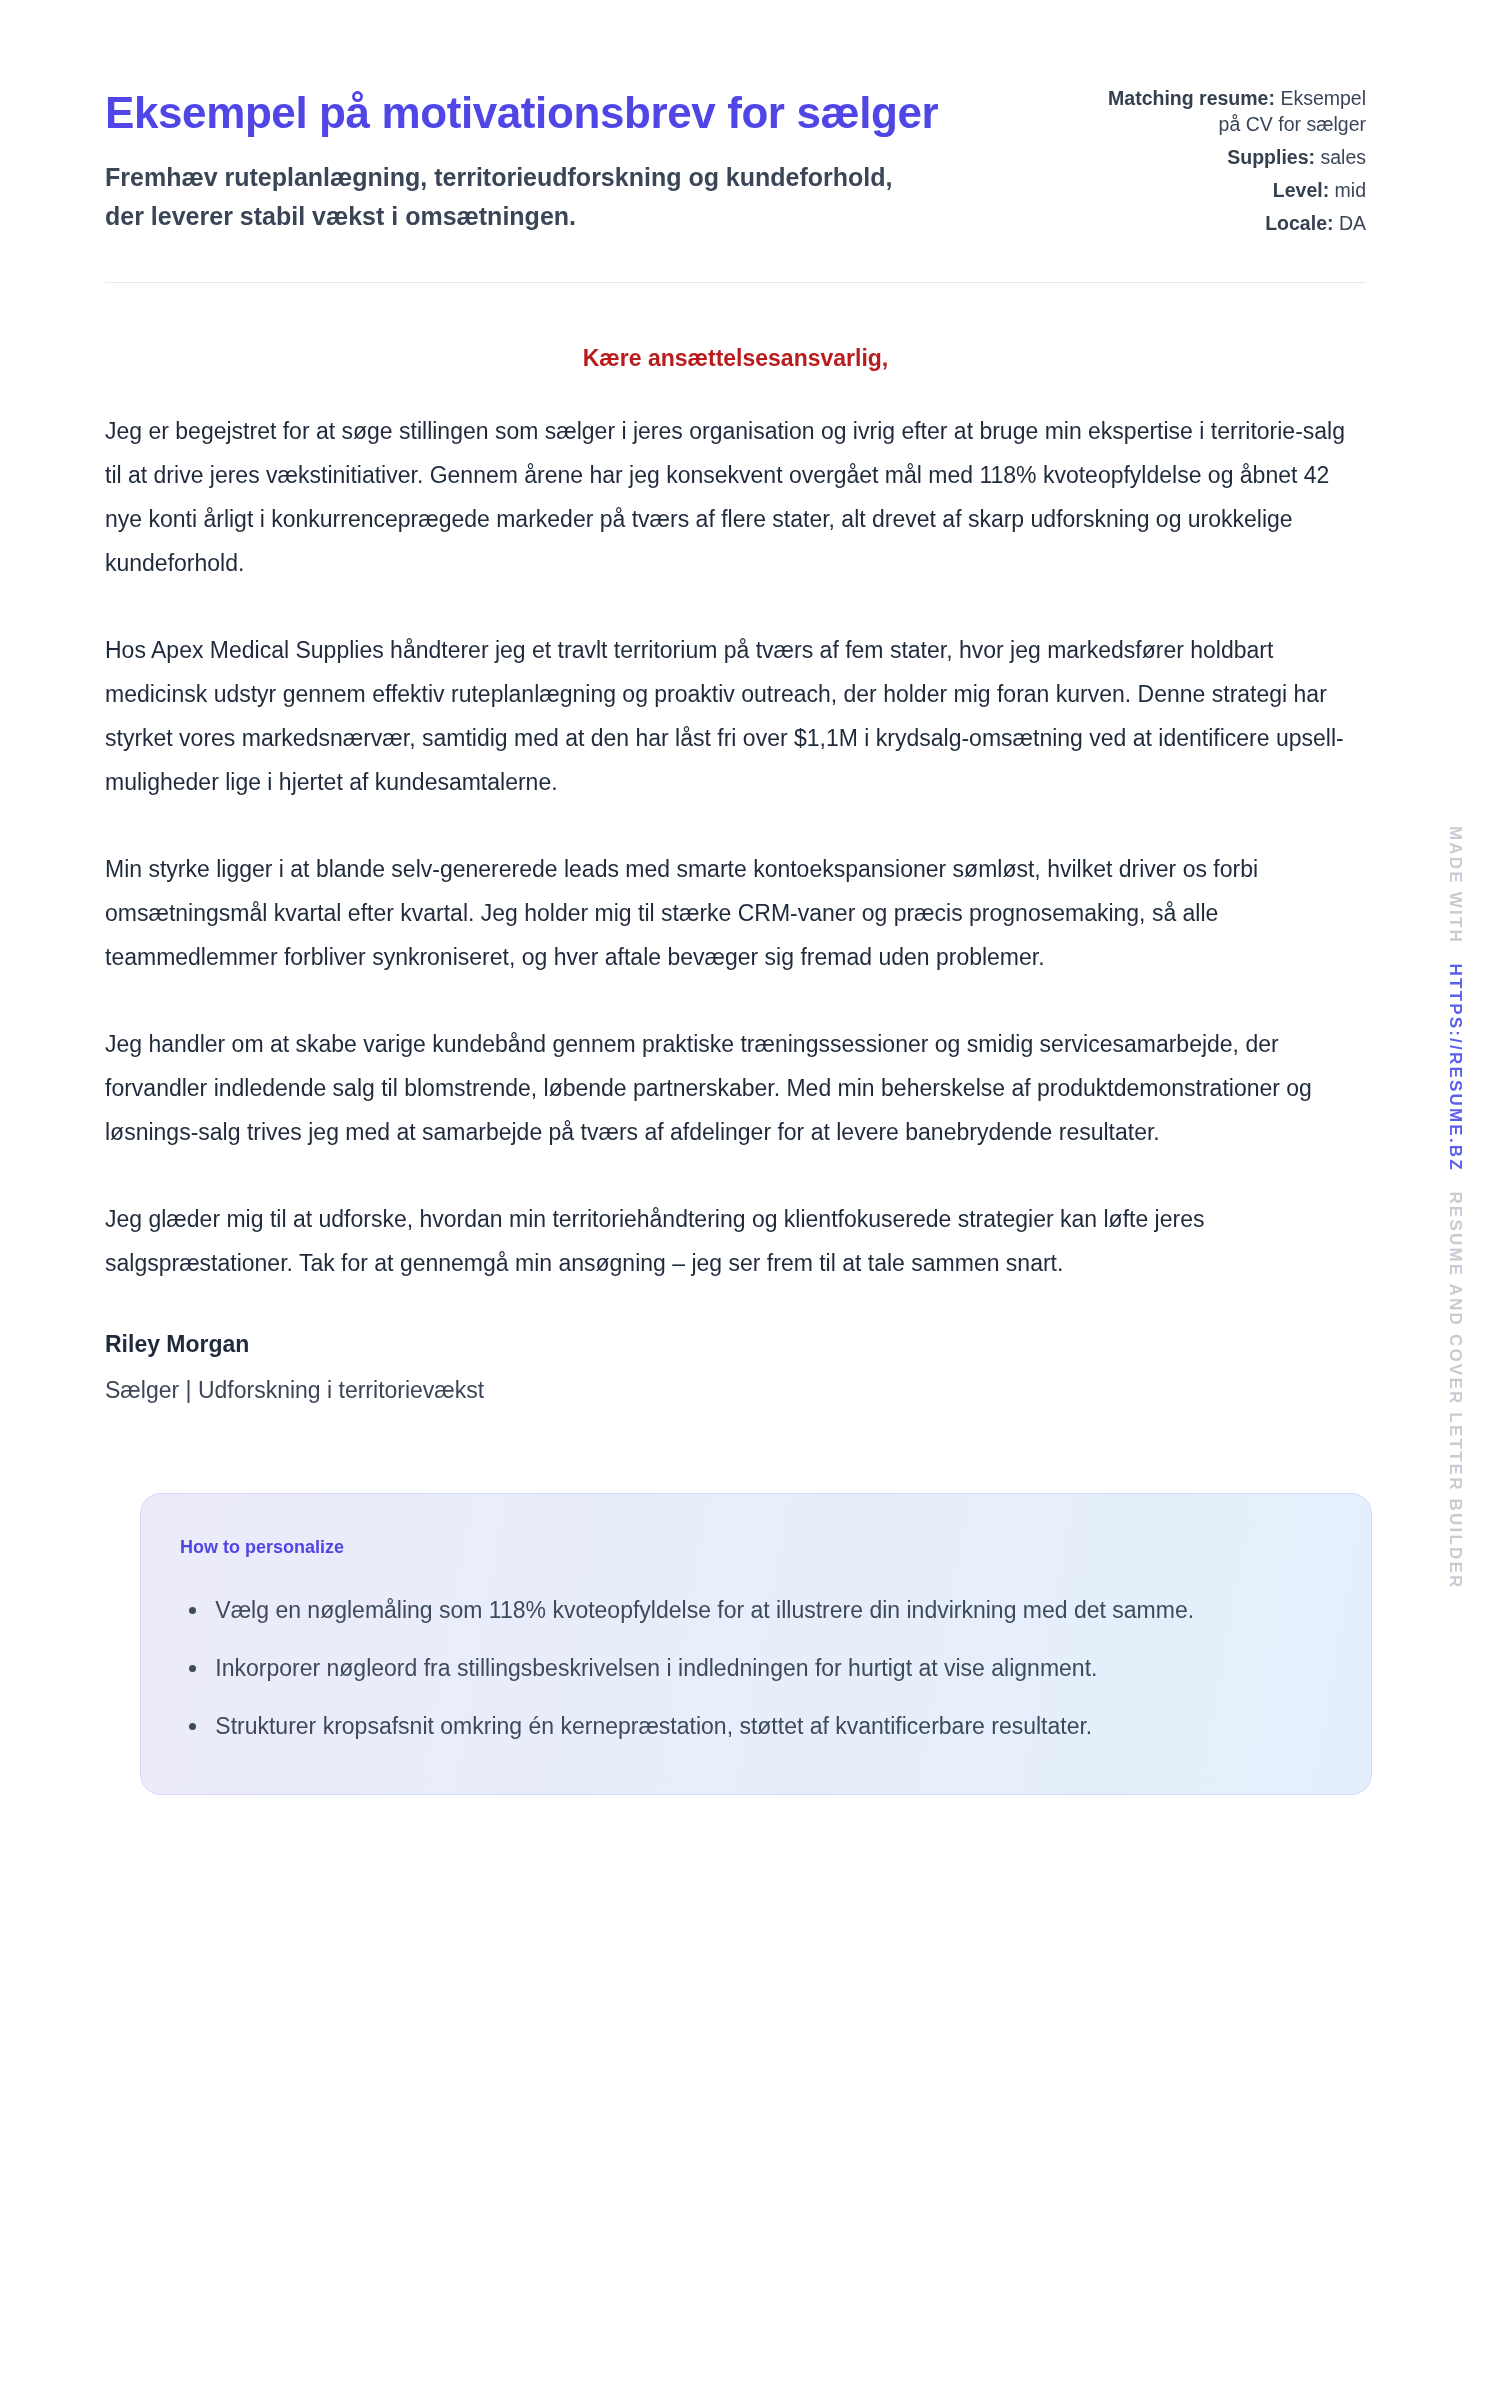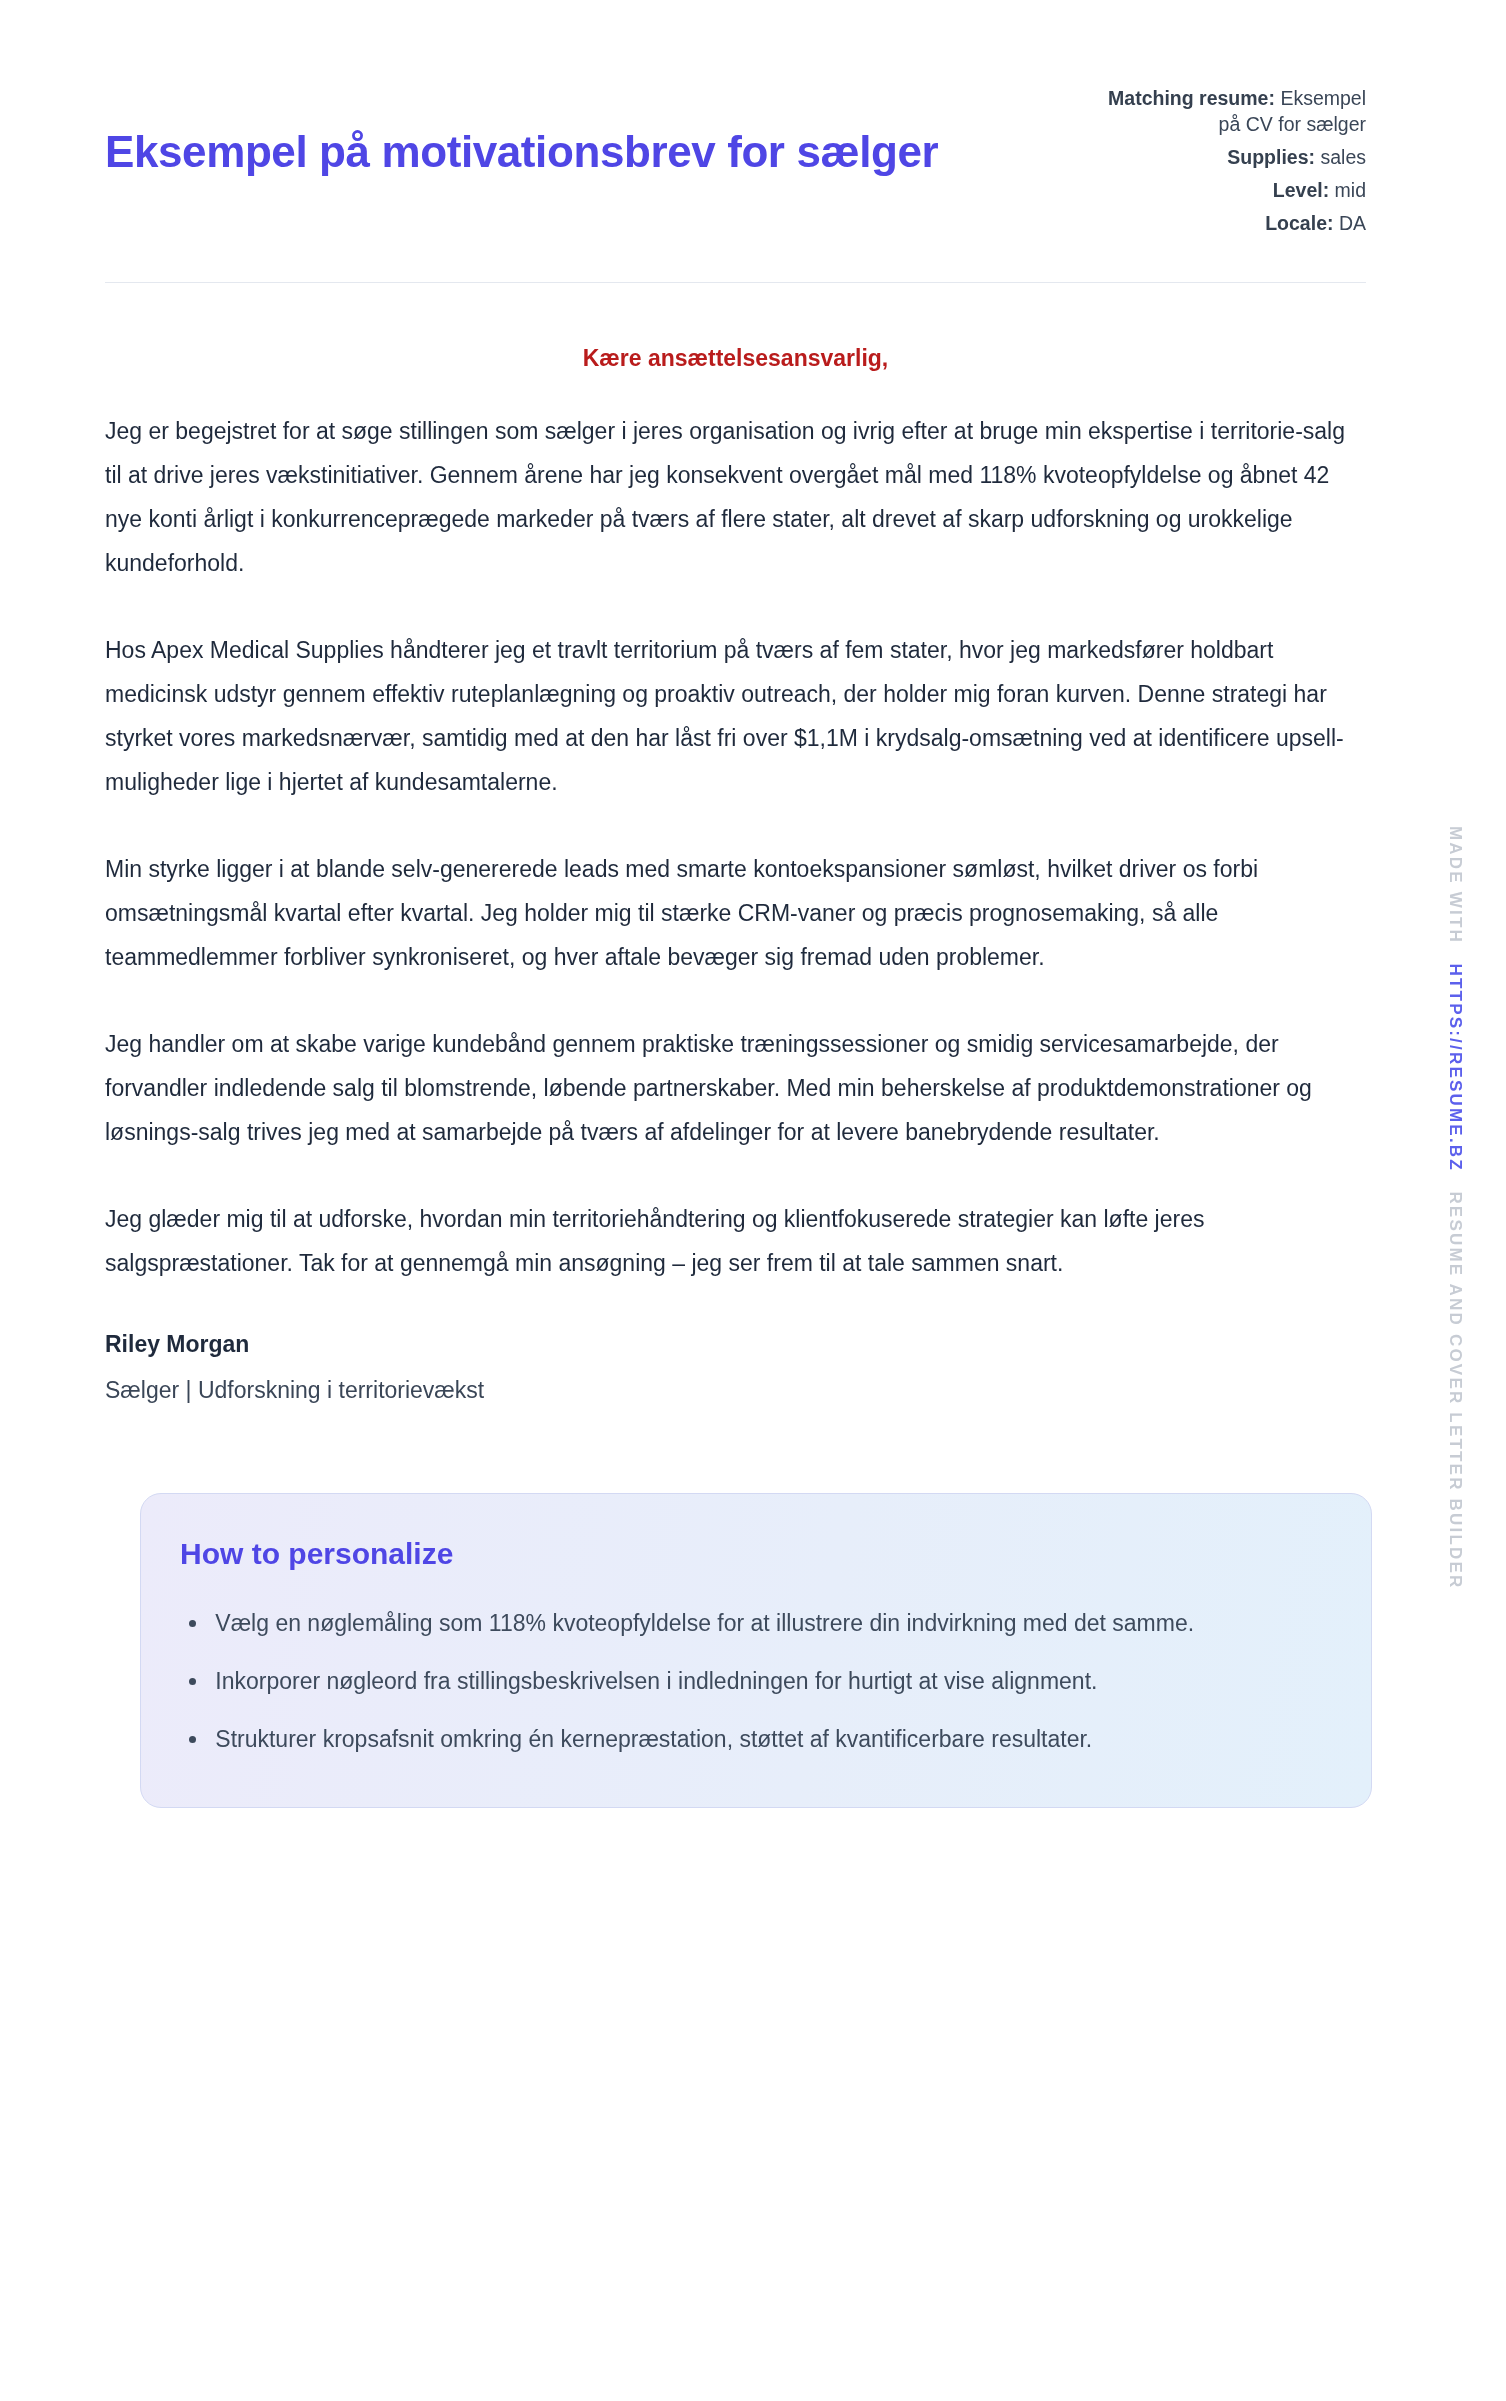--- a/index.html
+++ b/index.html
@@ -110,21 +110,21 @@
   .personalize {
     margin: 89px 0 0 35px;
     width: 1232px;
     border: 1.8px solid #d3d9f3;
     border-radius: 21px;
     background: linear-gradient(100deg, #ecebfa 0%, #e7eefa 55%, #e3f0fb 100%);
     padding: 43px 39px 46px 39px;
   }
   .personalize-heading {
     margin: 0 0 30px 0;
-    font-size: 30px;
+    font-size: 18px;
     font-weight: 700;
     color: #4f46e5;
   }
   .personalize-list {
     margin: 0;
     padding: 0 0 0 30px;
     list-style: disc;
   }
   .personalize-list li {
     font-size: 23px;
@@ -154,20 +154,21 @@
   .watermark .wm-url { color: #5c60ec; }
 </style>
 </head>
 <body>
 
 <div class="content">
 
   <header class="header">
     <div class="title-block">
       <h1 class="page-title">Eksempel på motivationsbrev for sælger</h1>
+      <p class="page-subtitle">Fremhæv ruteplanlægning, territorieudforskning og kundeforhold, der leverer stabil vækst i omsætningen.</p>
     </div>
     <aside class="meta">
       <div class="meta-row">
         <span class="meta-label">Matching resume:</span> 
         <span class="meta-value">Eksempel på CV for sælger</span>
       </div>
       <div class="meta-row">
         <span class="meta-label">Supplies:</span> 
         <span class="meta-value">sales</span>
       </div>

